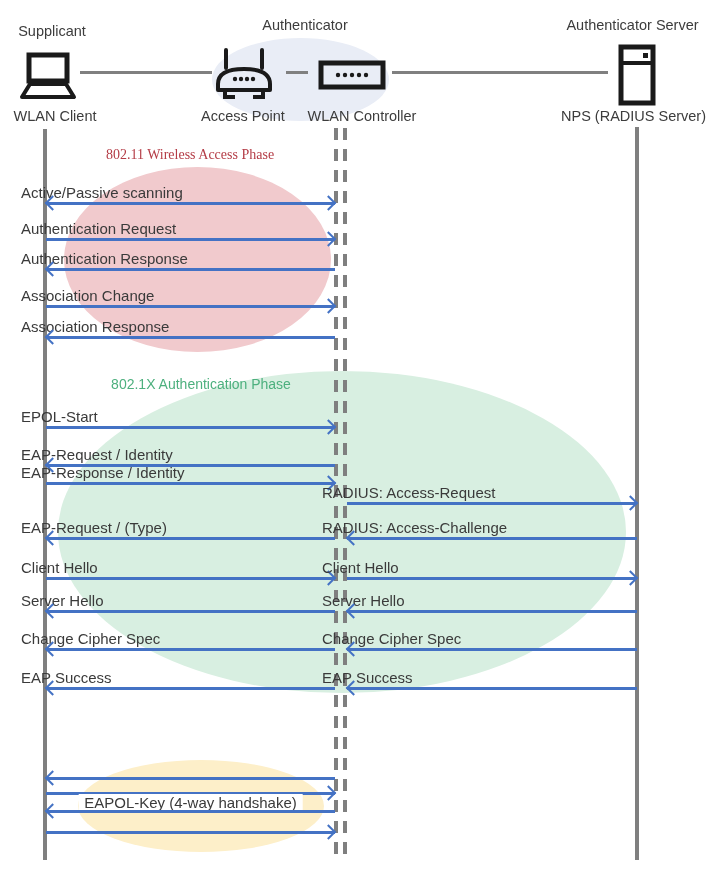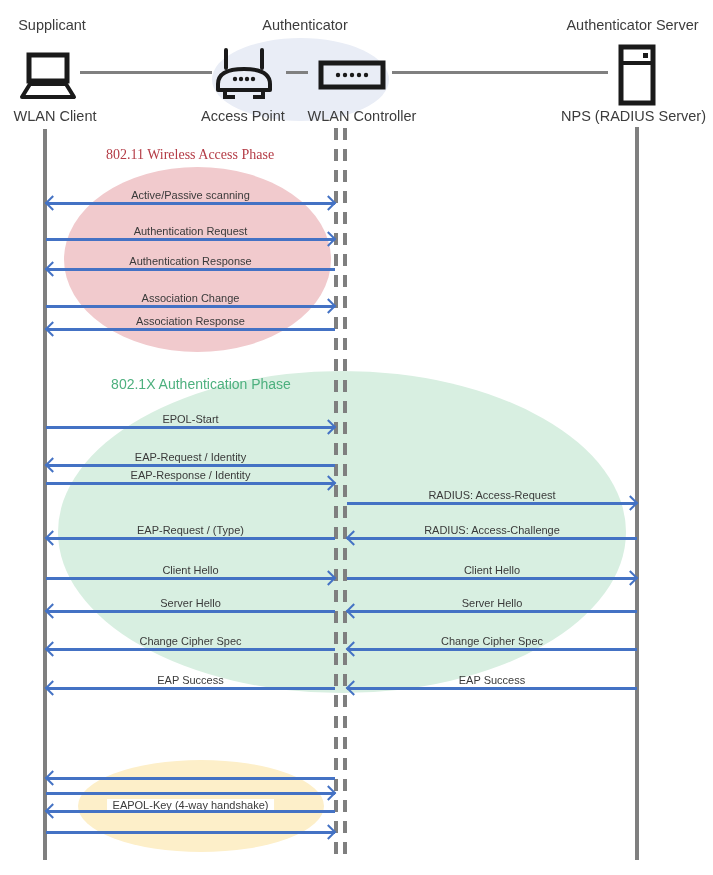--- a/index.html
+++ b/index.html
@@ -50,22 +50,22 @@
   #phase1-title{left:60px;top:147px;width:260px;color:var(--phase1-title);font-family:Liberation Serif, serif;}
   #phase2-title{left:71px;top:376px;width:260px;color:var(--phase2-title);}
   #phase3-title{left:70px;top:722px;width:240px;color:var(--phase3-title);line-height:19px;}
 
   
   .msg{position:absolute;z-index:4;}
   .span-left{left:46px;width:289px;}
   .span-right{left:347px;width:290px;}
   .msg-line{position:relative;height:2.5px;background:var(--arrow);}
   .msg-label{
-    position:absolute;bottom:4px;left:-25px;right:-25px;text-align:center;
-    font-size:11px;color:var(--label-text);white-space:nowrap;margin-top:12px;
+    position:absolute;bottom:4px;left:-25px;right:-25px;text-align:left;
+    font-size:15px;color:var(--label-text);white-space:nowrap;margin-top:12px;
   }
   .msg-label.boxed{
     left:50%;right:auto;transform:translateX(-50%);
     background:#ffffff;padding:0 6px;bottom:2px;
   }
   .head{
     display:none;position:absolute;width:9px;height:9px;top:1px;
     border-top:2.5px solid var(--arrow);border-right:2.5px solid var(--arrow);
   }
   .head-r{right:1px;transform:translateY(-50%) rotate(45deg);}
@@ -75,21 +75,21 @@
   .dir-both .head-l,.dir-both .head-r{display:block;}
 </style>
 </head>
 <body>
 
 <div class="ellipse" id="ellipse-authenticator"></div>
 <div class="ellipse" id="ellipse-phase1"></div>
 <div class="ellipse" id="ellipse-phase2"></div>
 <div class="ellipse" id="ellipse-phase3"></div>
 
-<div class="role-label" style="left:12px;top:17px;width:80px">Supplicant</div>
+<div class="role-label" style="left:12px;top:23px;width:80px">Supplicant</div>
 <div class="role-label" style="left:245px;top:17px;width:120px">Authenticator</div>
 <div class="role-label" style="left:555px;top:17px;width:155px">Authenticator Server</div>
 
 <div class="connector" id="conn-client-ap"></div>
 <div class="connector" id="conn-ap-controller"></div>
 <div class="connector" id="conn-controller-server"></div>
 
 <div class="icon" style="left:12px;top:52px">
   <svg width="70" height="52" viewBox="0 0 70 52">
     <rect class="stroke" x="17" y="3" width="38" height="26" stroke-width="5"></rect>
@@ -159,21 +159,21 @@
   <div class="msg-line">
       <i class="head head-l"></i>
     </div>
 </div>
 <div class="msg span-left dir-right" style="top:305px">
   <div class="msg-label">Association Change</div>
   <div class="msg-line">
       <i class="head head-r"></i>
     </div>
 </div>
-<div class="msg span-left dir-left" style="top:328px">
+<div class="msg span-left dir-left" style="top:336px">
   <div class="msg-label">Association Response</div>
   <div class="msg-line">
       <i class="head head-l"></i>
     </div>
 </div>
 
 <div class="msg span-left dir-right" style="top:426px">
   <div class="msg-label">EPOL-Start</div>
   <div class="msg-line">
       <i class="head head-r"></i>

